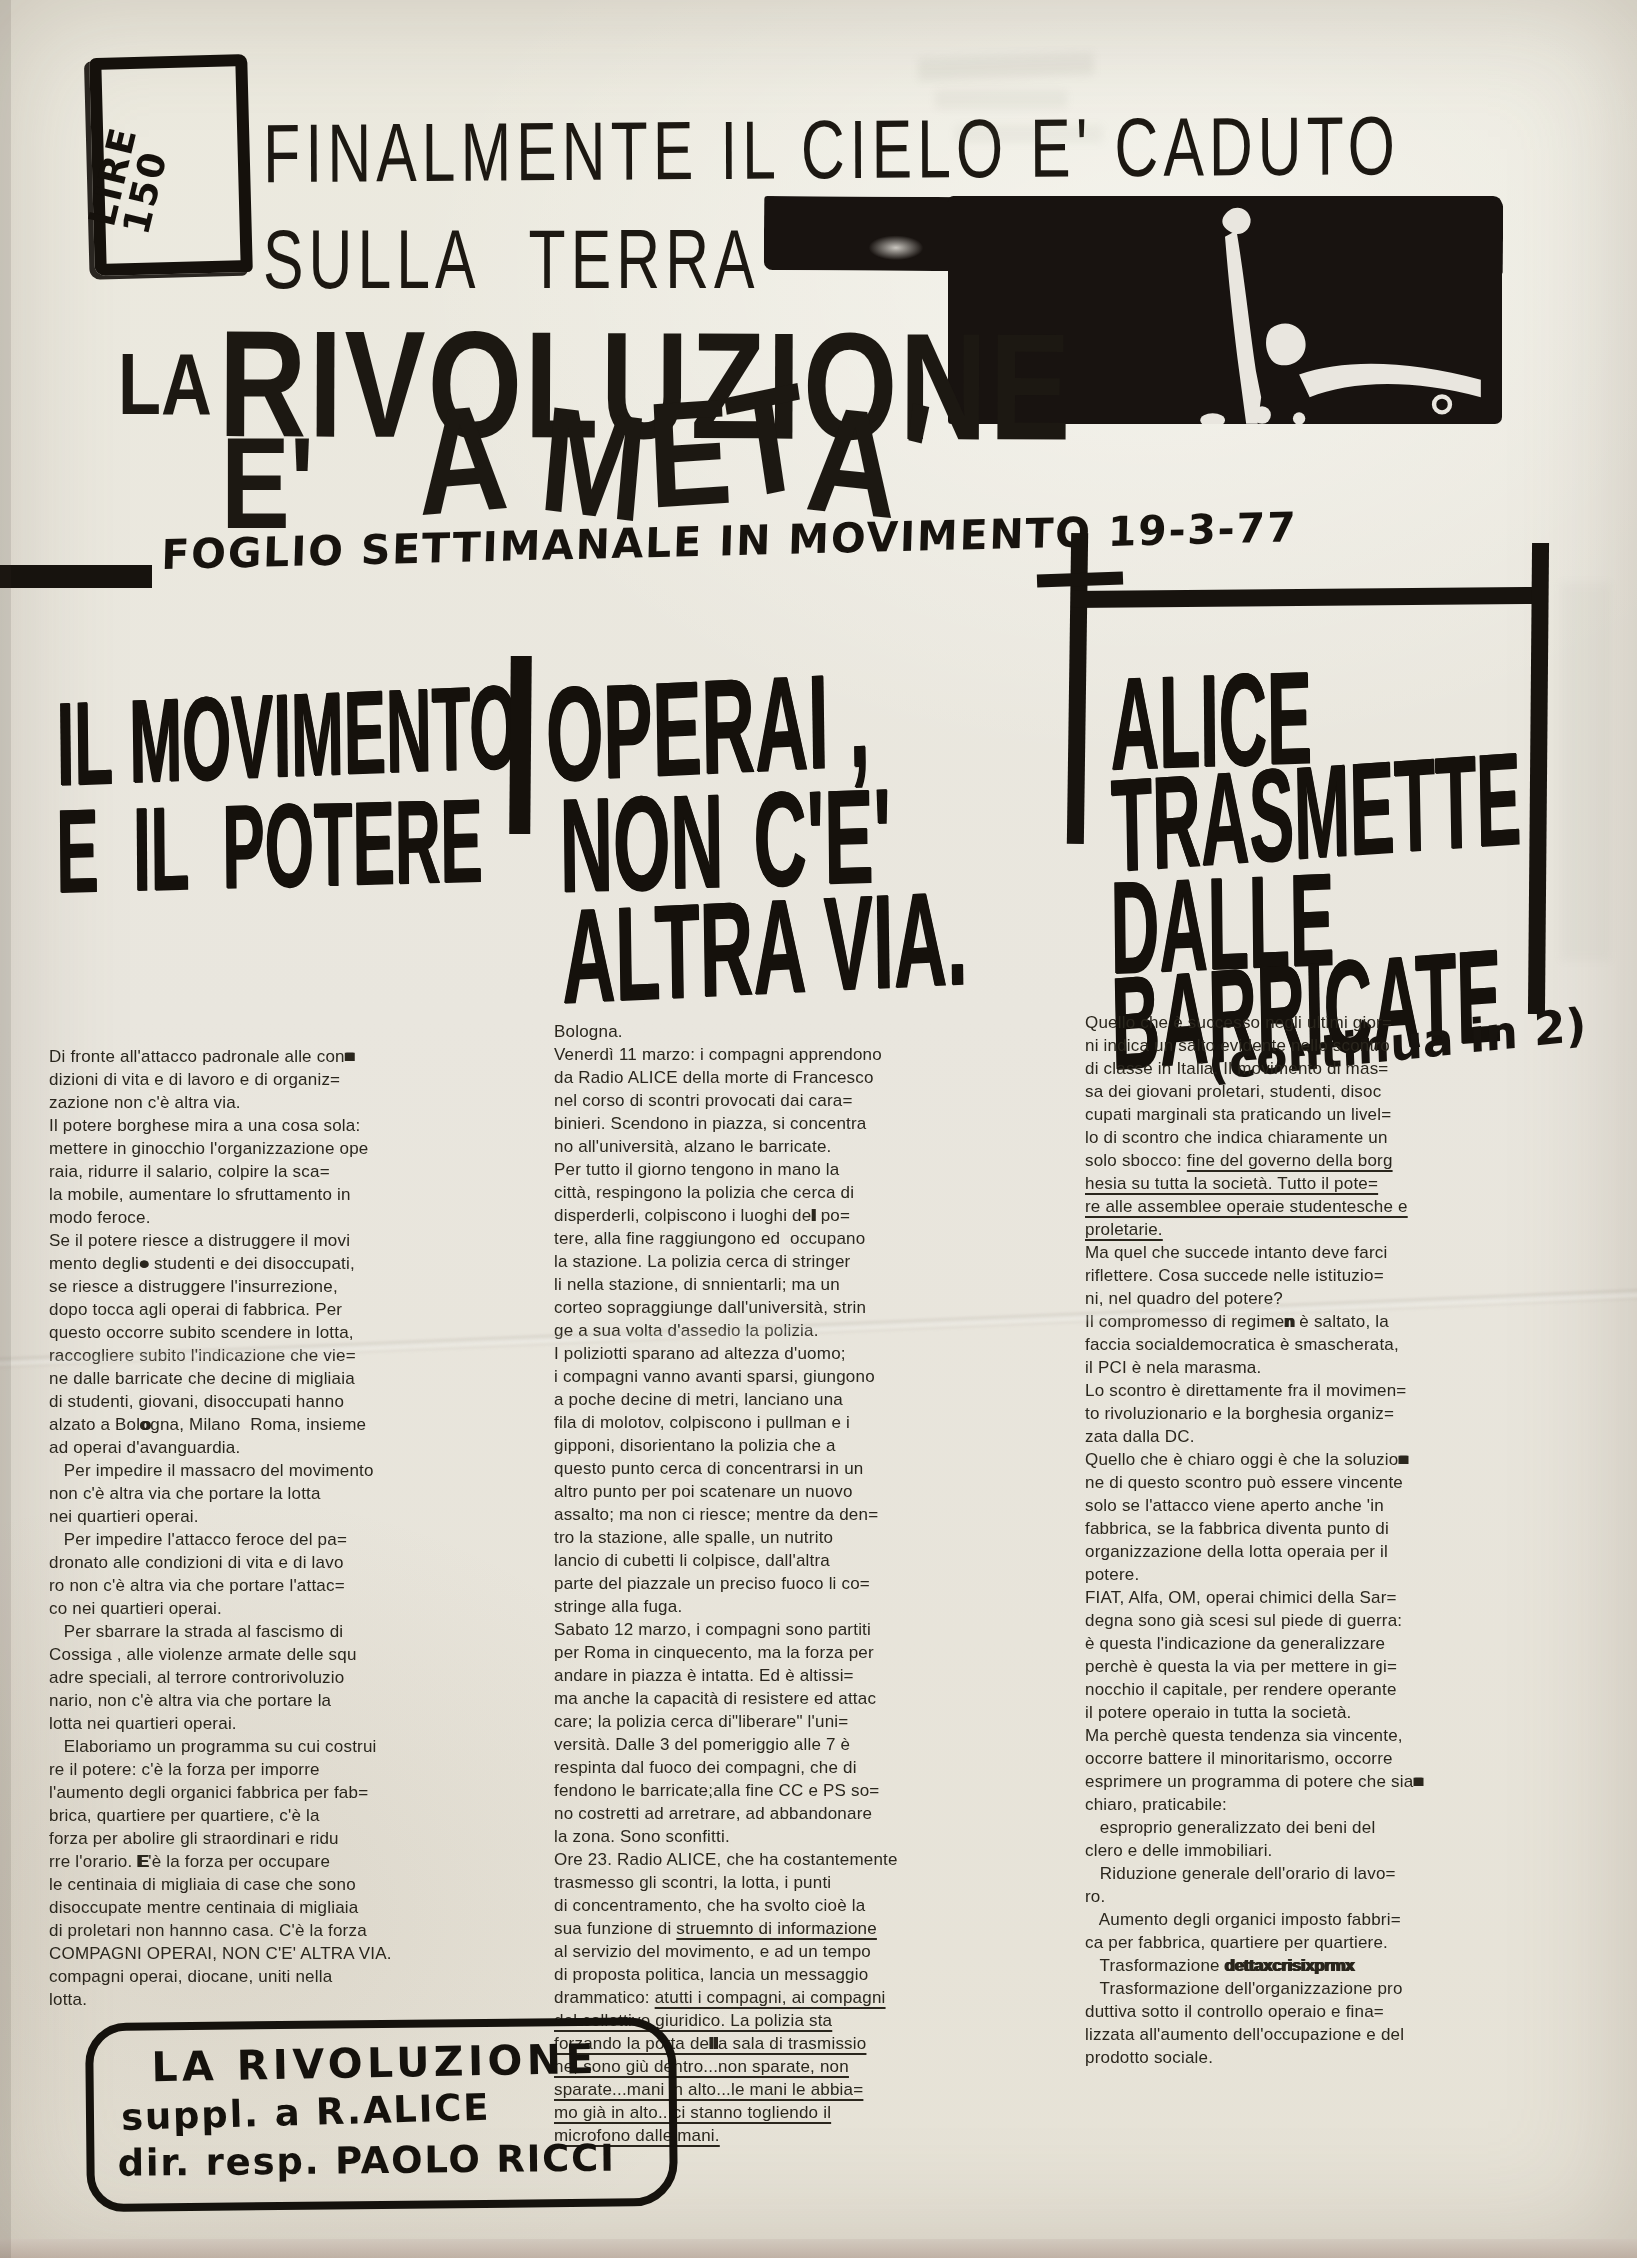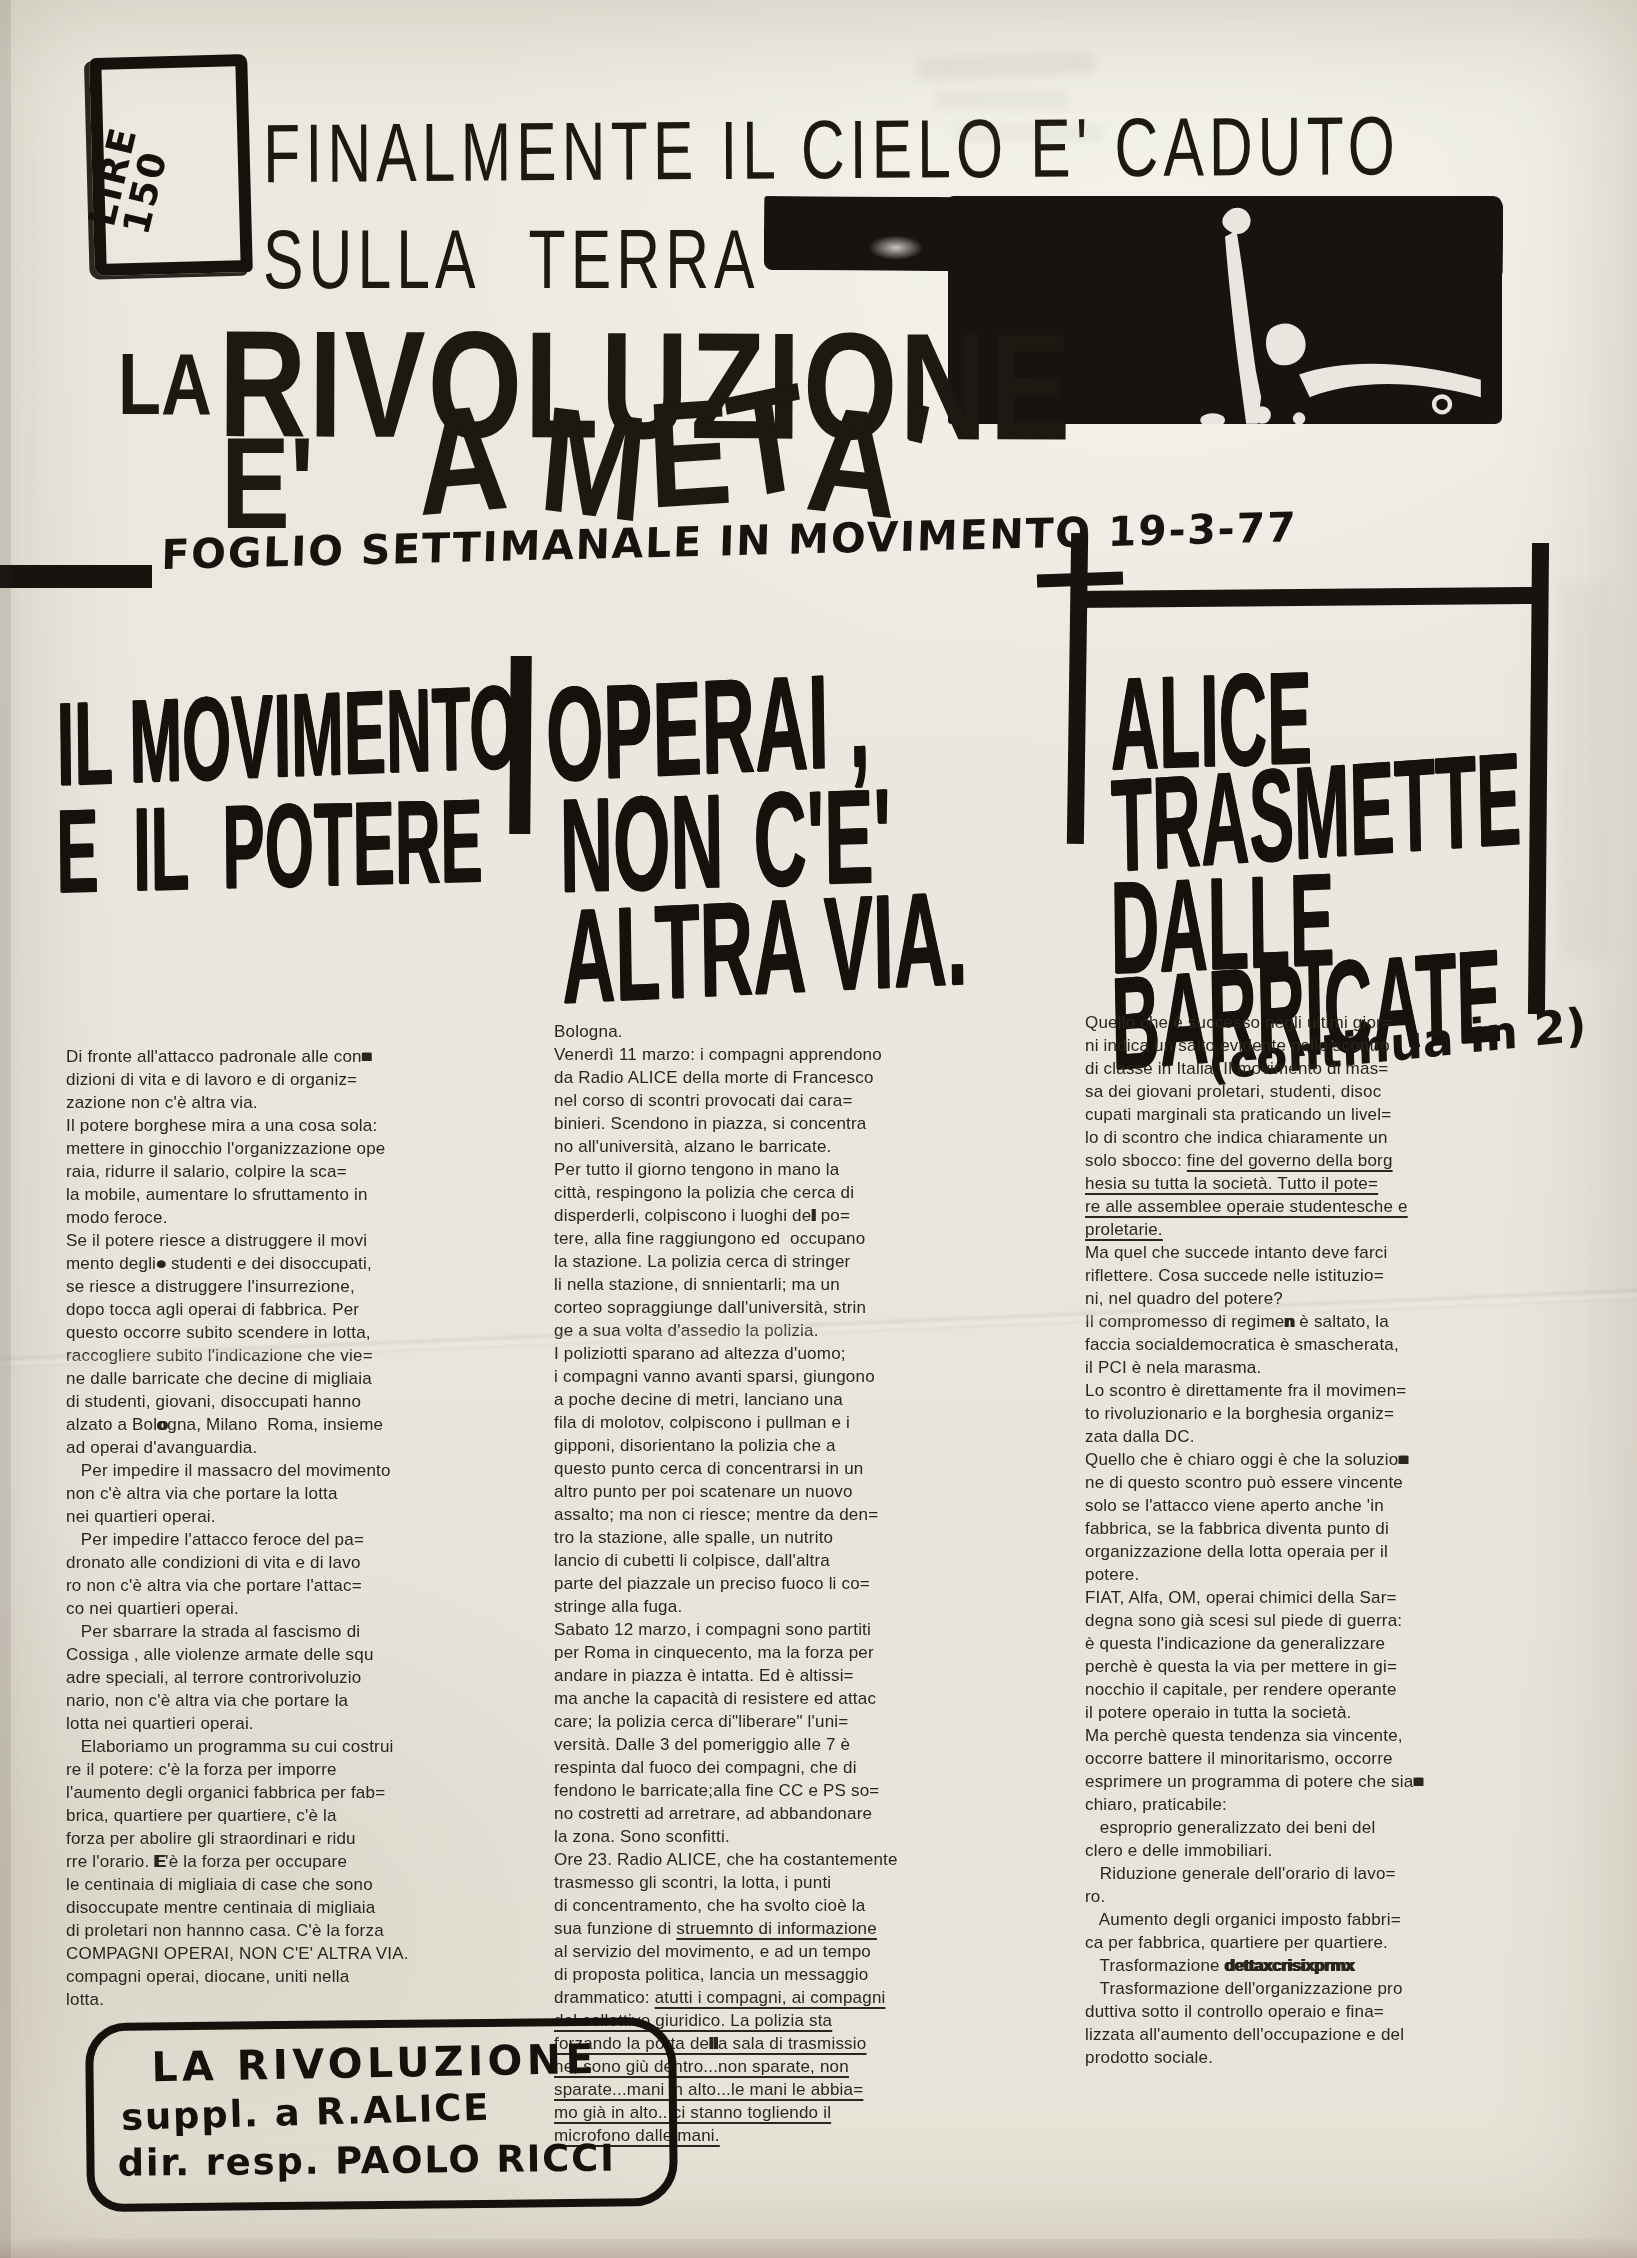--- a/index.html
+++ b/index.html
@@ -11,21 +11,21 @@
        font-family:"Liberation Sans",sans-serif;}
   .abs{position:absolute;}
   .noint{pointer-events:none;}
 
   
   .col{position:absolute;font-family:Liberation Sans, sans-serif;font-size:17px;
        line-height:23px;color:#2a261d;white-space:pre;letter-spacing:0.2px;}
   .tl{white-space:pre;}
   .u{text-decoration:underline;text-decoration-thickness:1.8px;text-underline-offset:4.4px;}
   .xx{font-weight:700;text-shadow:0.9px 0 0 currentColor,-0.9px 0 0 currentColor;letter-spacing:-0.4px;}
-  #col1{left:66px;top:1045px;}
+  #col1{left:49px;top:1045px;}
   #col2{left:554px;top:1020px;}
   #col3{left:1085px;top:1011px;}
 
   
   .gothic{position:absolute;font-family:"Liberation Sans",sans-serif;color:#1c1812;
           transform-origin:left top;white-space:pre;}
   #kicker1{left:263px;top:106px;font-size:74px;letter-spacing:6.2px;font-weight:400;
            transform:scale(.82,1.12) rotate(-.3deg);}
   #kicker2{left:263px;top:212px;font-size:74px;letter-spacing:6.2px;font-weight:400;
            word-spacing:37px;transform:scale(.82,1.12);}

